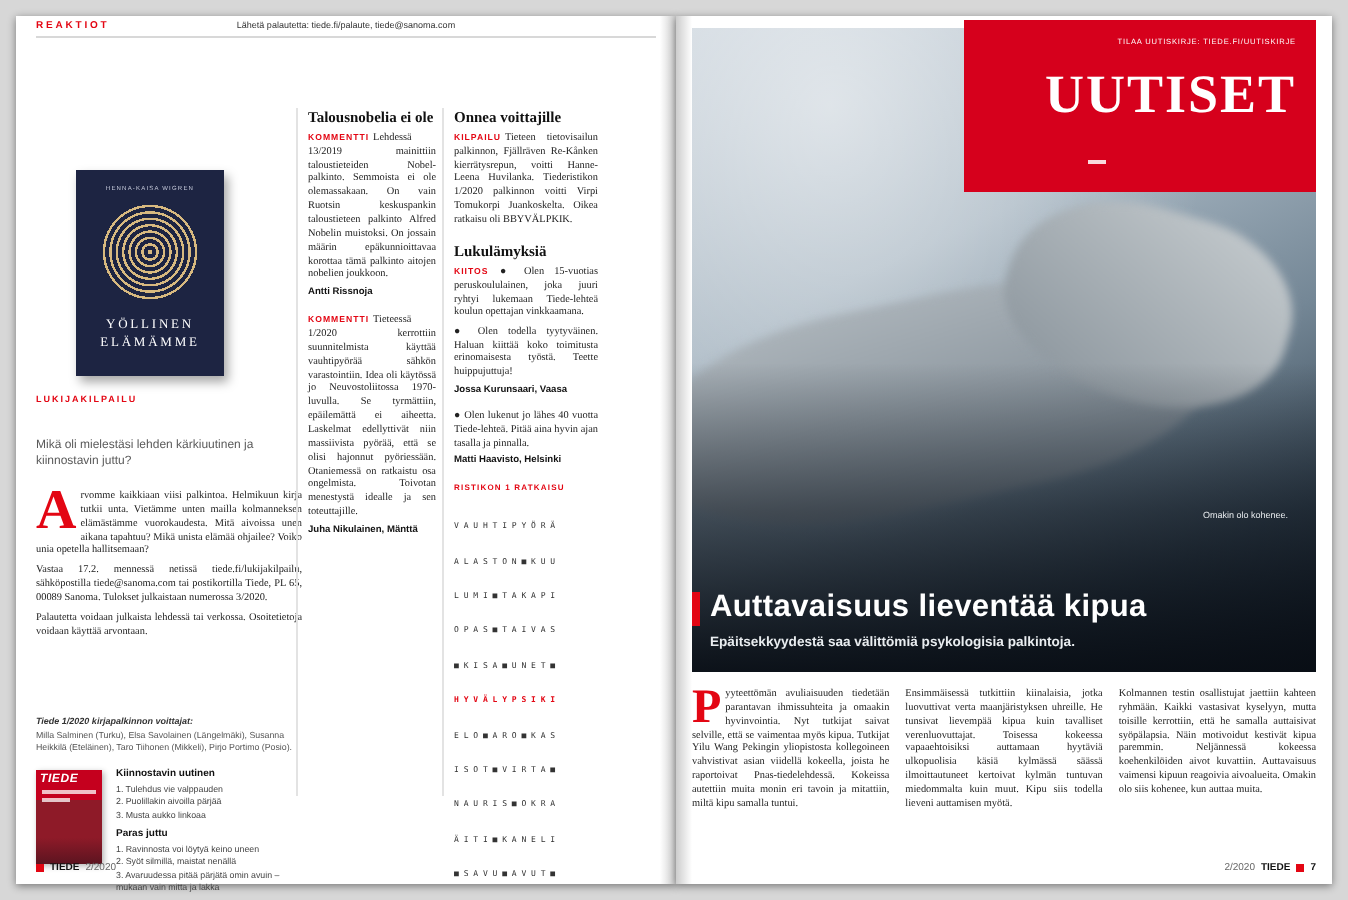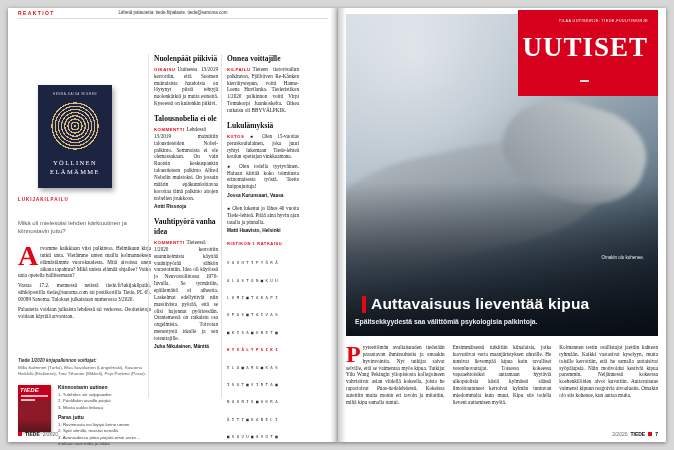--- a/index.html
+++ b/index.html
@@ -79,27 +79,27 @@
   .ph-arm { position:absolute; left:-8%; top:42%; width:92%; height:32%;
      background:linear-gradient(175deg,#aeb6bc,#76828c); border-radius:45% 55% 40% 50% / 60% 55% 50% 60%;
      transform:rotate(-12deg); filter:blur(2px); }
   .ph-hand { position:absolute; right:4%; top:28%; width:46%; height:30%;
      background:linear-gradient(205deg,#c6cccf,#89939b); border-radius:52% 44% 55% 60% / 58% 50% 55% 50%;
      transform:rotate(16deg); filter:blur(2px); }
   .ph-dark { position:absolute; inset:0;
      background:linear-gradient(180deg, rgba(10,16,24,0) 52%, rgba(10,16,24,.55) 75%, rgba(8,13,20,.95) 100%); }
   .ph-caption { position:absolute; right:14px; bottom:76px; color:#e8ecef; font-size:4.5px; z-index:2; }
 
-  .masthead { position:absolute; right:8px; top:2px; width:140px; height:86px; background:#d6001c; z-index:4; }
+  .masthead { position:absolute; right:8px; top:2px; width:176px; height:86px; background:#d6001c; z-index:4; }
   .mh-newsletter { position:absolute; right:10px; top:9px; color:#fff; font-size:3.8px; letter-spacing:.4px; }
   .mh-title { position:absolute; right:10px; top:22px; color:#fff; font-family:"Liberation Serif", serif;
               font-weight:700; font-size:27px; letter-spacing:1px; }
   .mh-tick { position:absolute; left:62px; bottom:14px; width:9px; height:2.5px; background:rgba(255,255,255,.85); }
 
-  .headline-row { position:absolute; left:8px; top:288px; display:flex; gap:5px; z-index:3; align-items:flex-start;margin-left:16px; }
+  .headline-row { position:absolute; left:8px; top:288px; display:flex; gap:5px; z-index:3; align-items:flex-start; }
   .hl-bar { width:4px; height:17px; background:#e30613; }
   .hl-text { color:#fff; font-weight:700; font-size:15.5px; line-height:1; letter-spacing:.2px; }
   .standfirst { position:absolute; left:17px; top:310px; color:#e9edf0; font-weight:600; font-size:6.8px; z-index:3; }
 
   .rp-cols { position:absolute; left:8px; right:8px; top:336px; display:flex; gap:8px; }
   .rp-col { flex:1; font-family:"Liberation Serif", serif; font-size:5.2px; line-height:1.32; color:#222; text-align:justify; }
   .dropcap-p { float:left; font-family:"Liberation Serif", serif; font-weight:700; font-size:24px; line-height:.85;
                color:#e30613; padding-right:2px; }
 
   .rp-footer { position:absolute; right:8px; bottom:5px; display:flex; align-items:center; gap:3px; font-size:5px; }
@@ -152,30 +152,25 @@
       <div class="list-item">1. Ravinnosta voi löytyä keino uneen</div>
       <div class="list-item">2. Syöt silmillä, maistat nenällä</div>
       <div class="list-item">3. Avaruudessa pitää pärjätä omin avuin – mukaan vain mitta ja lakka</div>
     </div>
 
     <div class="vrule vr1"></div>
     <div class="vrule vr2"></div>
 
     <div class="col col2">
       <div class="sec">
-        <h3>Nuolenpäät piikiviä</h3>
-        <p><span class="lbl">OIKAISU</span><span>Uutisessa 13/2019 kerrottiin, että Suomen muinaisista haudoista on löytynyt piistä tehtyjä nuolenkärkiä ja muita esineitä. Kyseessä on kuitenkin piikivi.</span></p>
-      </div>
-      <div class="sec">
         <h3>Talousnobelia ei ole</h3>
         <p><span class="lbl">KOMMENTTI</span><span>Lehdessä 13/2019 mainittiin taloustieteiden Nobel-palkinto. Semmoista ei ole olemassakaan. On vain Ruotsin keskuspankin taloustieteen palkinto Alfred Nobelin muistoksi. On jossain määrin epäkunnioittavaa korottaa tämä palkinto aitojen nobelien joukkoon.</span></p>
         <div class="sig">Antti Rissnoja</div>
       </div>
       <div class="sec">
-        <h3>Vauhtipyörä vanha idea</h3>
         <p><span class="lbl">KOMMENTTI</span><span>Tieteessä 1/2020 kerrottiin suunnitelmista käyttää vauhtipyörää sähkön varastointiin. Idea oli käytössä jo Neuvostoliitossa 1970-luvulla. Se tyrmättiin, epäilemättä ei aiheetta. Laskelmat edellyttivät niin massiivista pyörää, että se olisi hajonnut pyöriessään. Otaniemessä on ratkaistu osa ongelmista. Toivotan menestystä idealle ja sen toteuttajille.</span></p>
         <div class="sig">Juha Nikulainen, Mänttä</div>
       </div>
     </div>
 
     <div class="col col3">
       <div class="sec">
         <h3>Onnea voittajille</h3>
         <p><span class="lbl">KILPAILU</span><span>Tieteen tietovisailun palkinnon, Fjällräven Re-Kånken kierrätysrepun, voitti Hanne-Leena Huvilanka. Tiederistikon 1/2020 palkinnon voitti Virpi Tomukorpi Juankoskelta. Oikea ratkaisu oli BBYVÄLPKIK.</span></p>
       </div>

